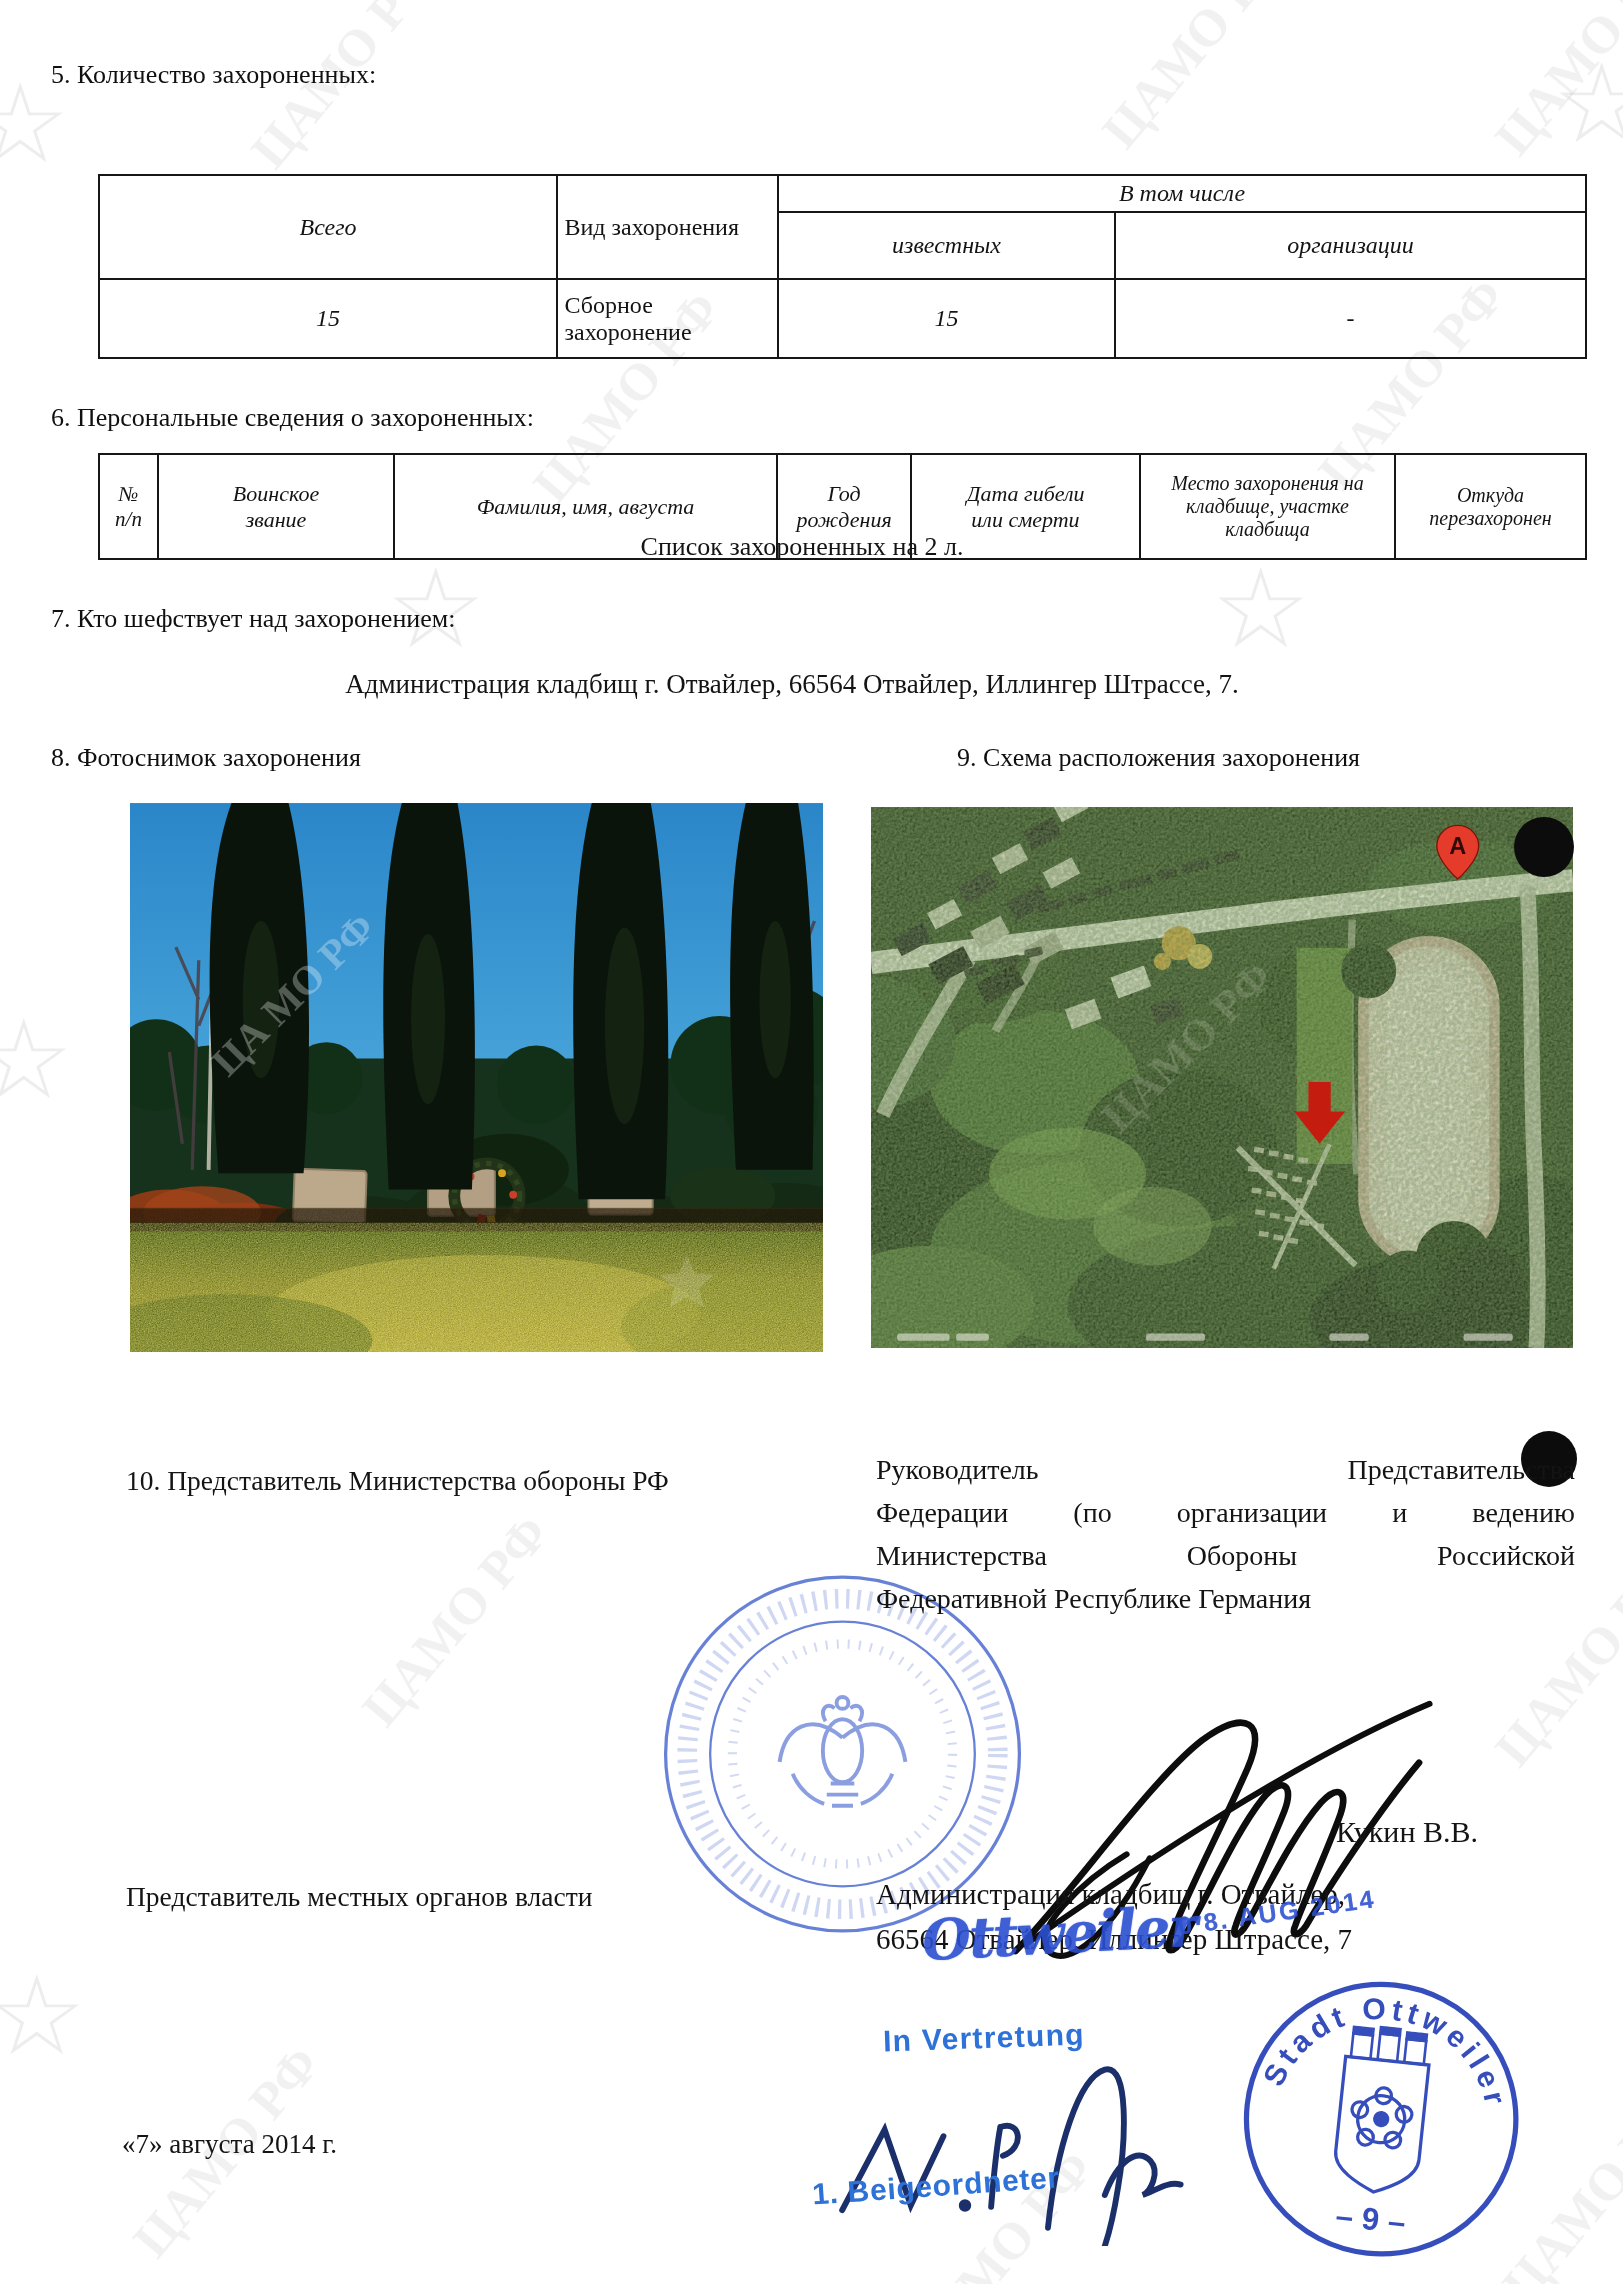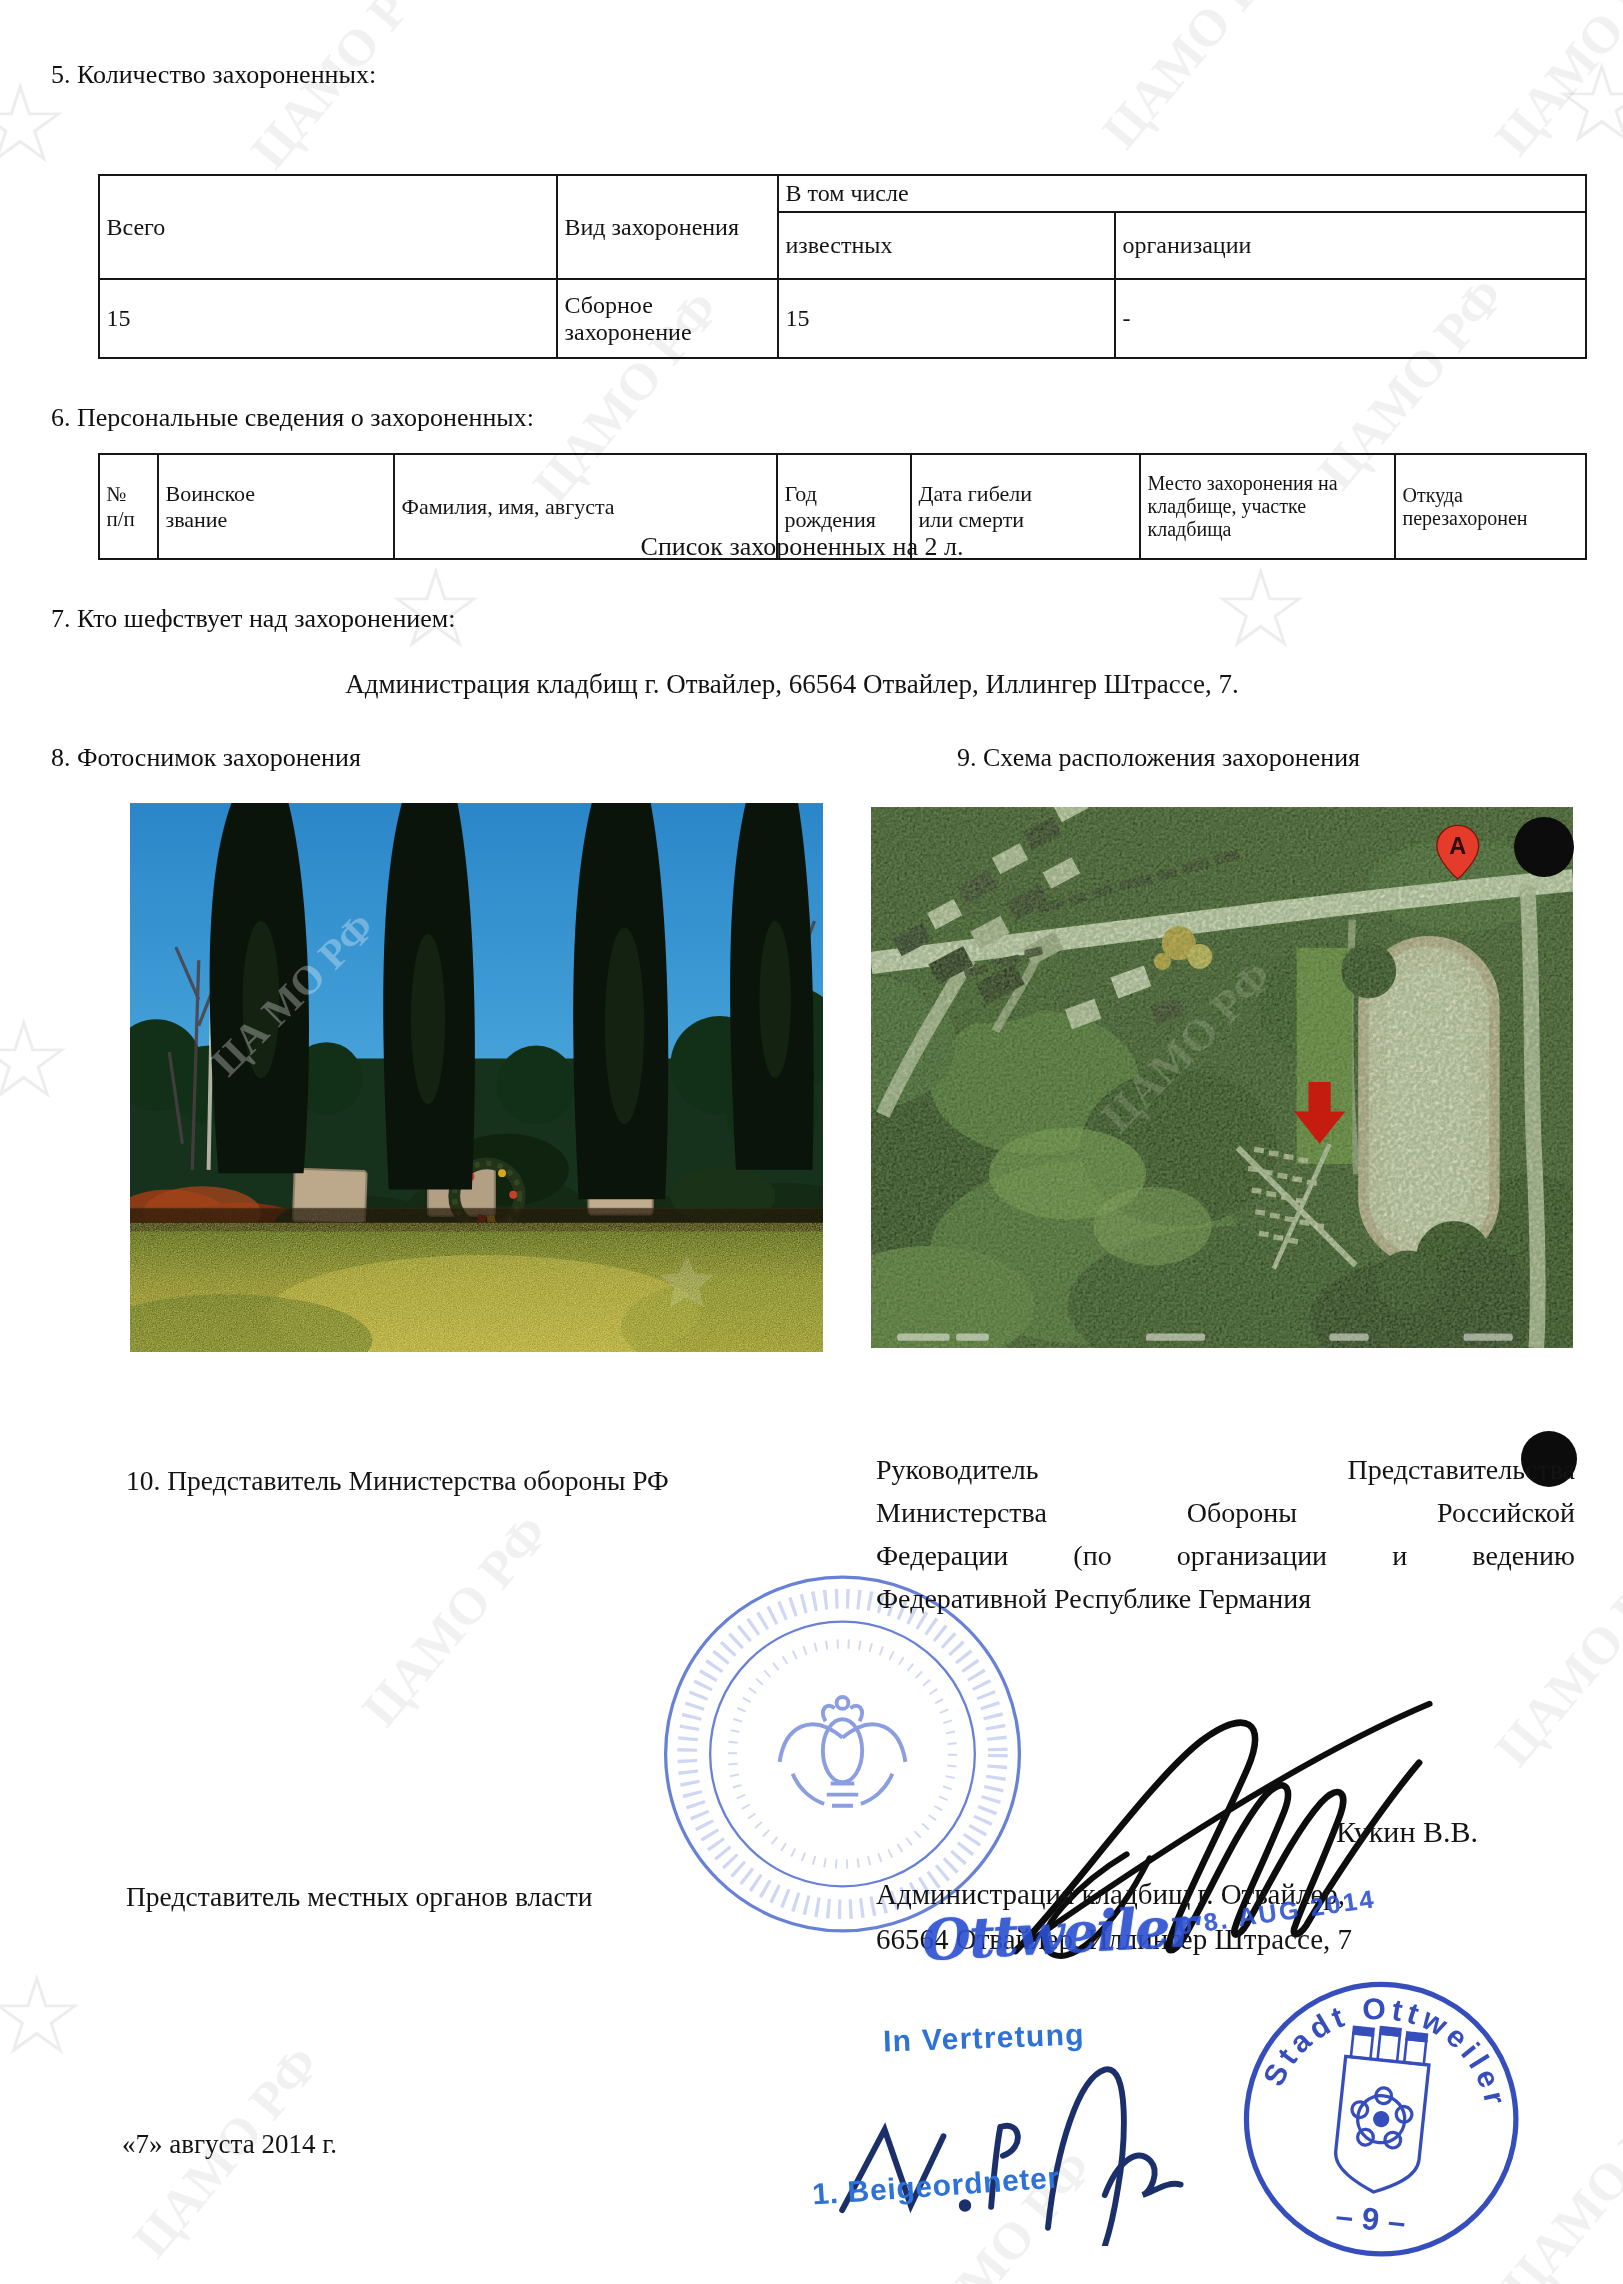--- a/index.html
+++ b/index.html
@@ -3,21 +3,21 @@
 <meta charset="utf-8">
 <style>
   html,body{margin:0;padding:0;}
   body{width:1624px;height:2284px;background:#ffffff;font-family:"Liberation Serif",serif;color:#141414;position:relative;overflow:hidden;}
   .abs{position:absolute;}
   .wm{position:absolute;font-weight:bold;color:rgba(70,70,70,0.075);transform:rotate(-50deg);font-size:52px;white-space:nowrap;pointer-events:none;}
   .wm-star{position:absolute;color:rgba(0,0,0,0.07);font-size:111px;pointer-events:none;}
   .sec-title{font-size:26px;color:#101010;}
   table.t{border-collapse:collapse;table-layout:fixed;}
   table.t td{border:2px solid #161616;font-size:24px;padding:2.6px 6.5px;vertical-align:middle;}
-  .c{}
+  .c{text-align:center;font-style:italic;}
   .pre{white-space:pre-line;}
   .note{font-size:26px;text-align:center;}
   .hole{position:absolute;background:#0c0c0c;border-radius:50%;}
   .jline{width:699px;height:43px;overflow:hidden;font-size:28px;text-align:justify;line-height:43px;}
   .jline.full::after{content:"";display:inline-block;width:100%;height:0;}
   .stampblue{color:#2e72d8;font-family:"Liberation Sans",sans-serif;font-weight:bold;}
   .photo-wrap,.map-wrap{position:absolute;overflow:hidden;}
   .kukin{font-size:30px;}
   .script-stamp{position:absolute;font-family:"DejaVu Serif",serif;font-style:italic;font-weight:bold;font-size:56px;color:#2b4fd0;opacity:.9;letter-spacing:-2px;transform:rotate(-3deg);text-shadow:0 0 1.3px rgba(43,79,208,.7);}
   .date-stamp{position:absolute;font-family:"Liberation Sans",sans-serif;font-weight:bold;font-size:25px;color:#2b4fd0;opacity:.88;transform:rotate(-8deg);letter-spacing:2.6px;text-shadow:0 0 0.7px rgba(43,79,208,.6);}
@@ -362,22 +362,22 @@
     <path d="M260,240 C250,222 262,210 274,220 M312,240 C322,222 310,210 298,220"></path>
     <circle cx="286" cy="212" r="9"></circle>
     <path d="M268,335 L304,335 M262,352 L310,352 M270,369 L302,369"></path>
     <path d="M210,320 C220,345 240,360 258,366 M362,320 C352,345 332,360 314,366"></path>
   </g>
 </svg>
 
 <div class="abs" style="left:126px;top:1465px;font-size:27.5px">10. Представитель Министерства  обороны  РФ</div>
 <div class="abs" style="left:876px;top:1448px">
   <div class="jline full">Руководитель Представительства</div>
+  <div class="jline full">Федерации (по организации и ведению</div>
   <div class="jline full">Министерства Обороны Российской</div>
-  <div class="jline full">Федерации (по организации и ведению</div>
   <div class="jline">Федеративной Республике Германия</div>
 </div>
 
 <svg class="abs" style="left:986px;top:1663px" width="458" height="308" viewBox="0 0 700 470">
   <g stroke="#0d0d0d" stroke-width="10" fill="none" stroke-linecap="round">
     <path d="M45,440 C125,360 250,180 330,118 C398,68 430,90 400,160 C360,252 302,360 282,420 C272,445 287,445 302,420 C342,350 382,258 422,208 C452,172 472,184 456,226 C430,292 392,368 382,400 C374,420 386,420 399,398 C432,340 472,258 512,213 C537,186 554,194 542,230 C522,286 484,368 473,400 C465,418 477,420 490,400 C522,345 600,225 662,152"></path>
     <path d="M60,430 C240,305 480,145 678,62" stroke-width="9"></path>
     <path d="M250,298 C190,415 125,468 95,440 C65,412 148,332 215,292" stroke-width="9"></path>
   </g>
 </svg>

